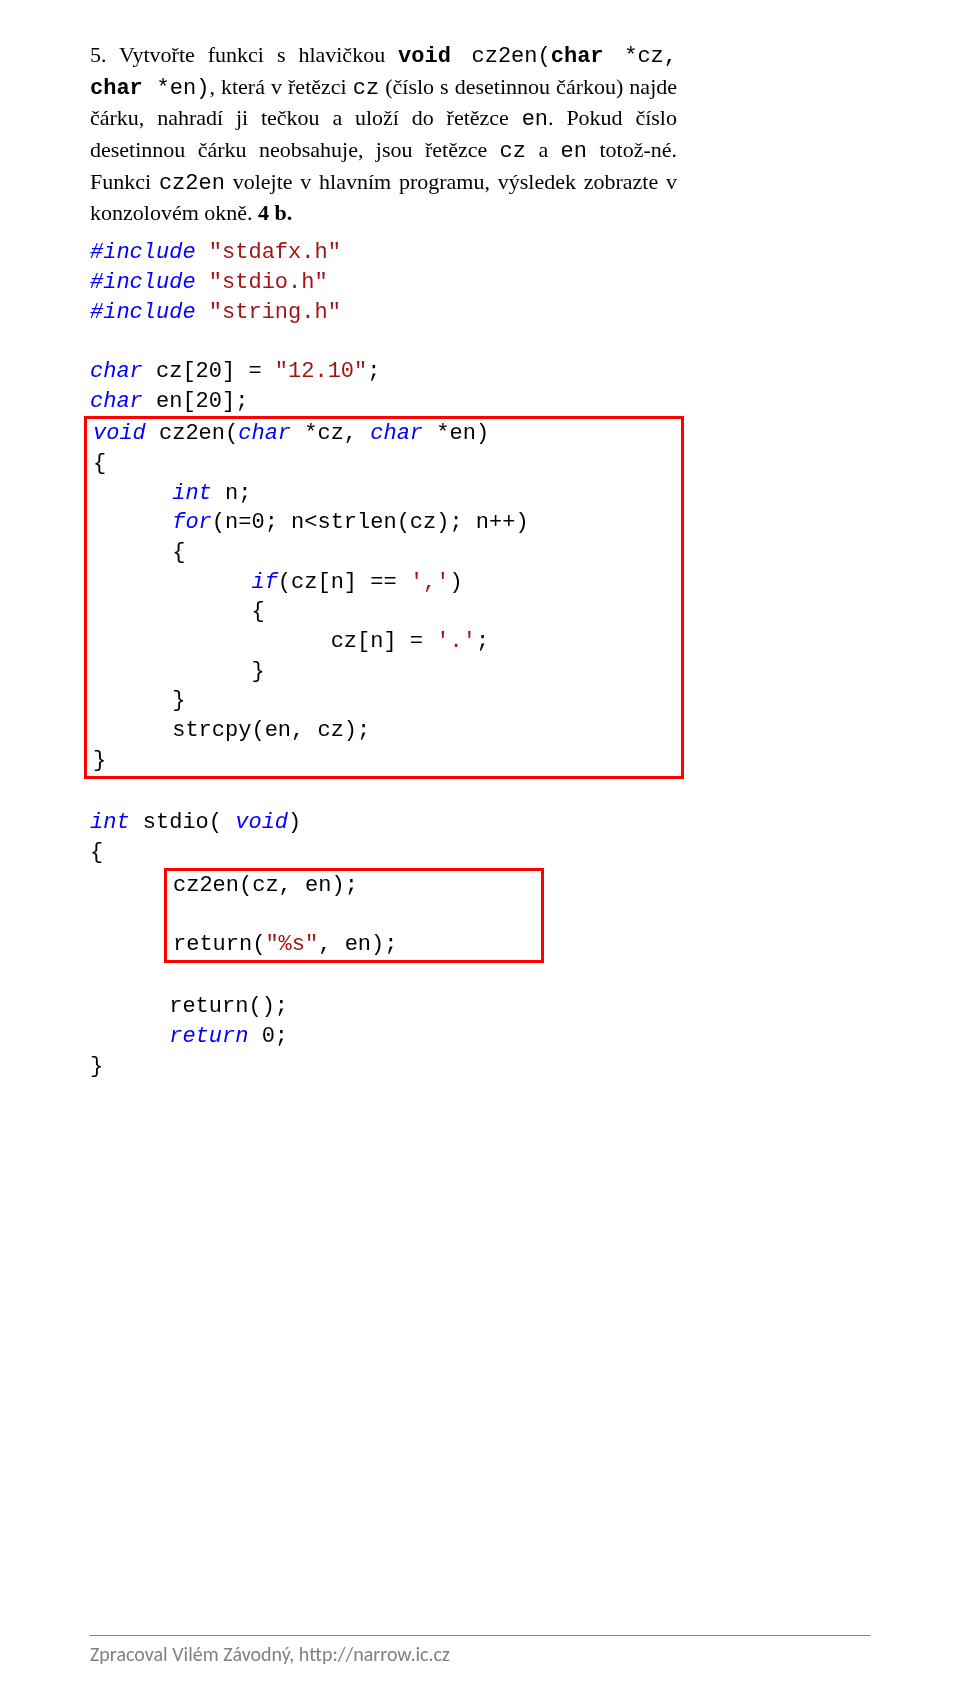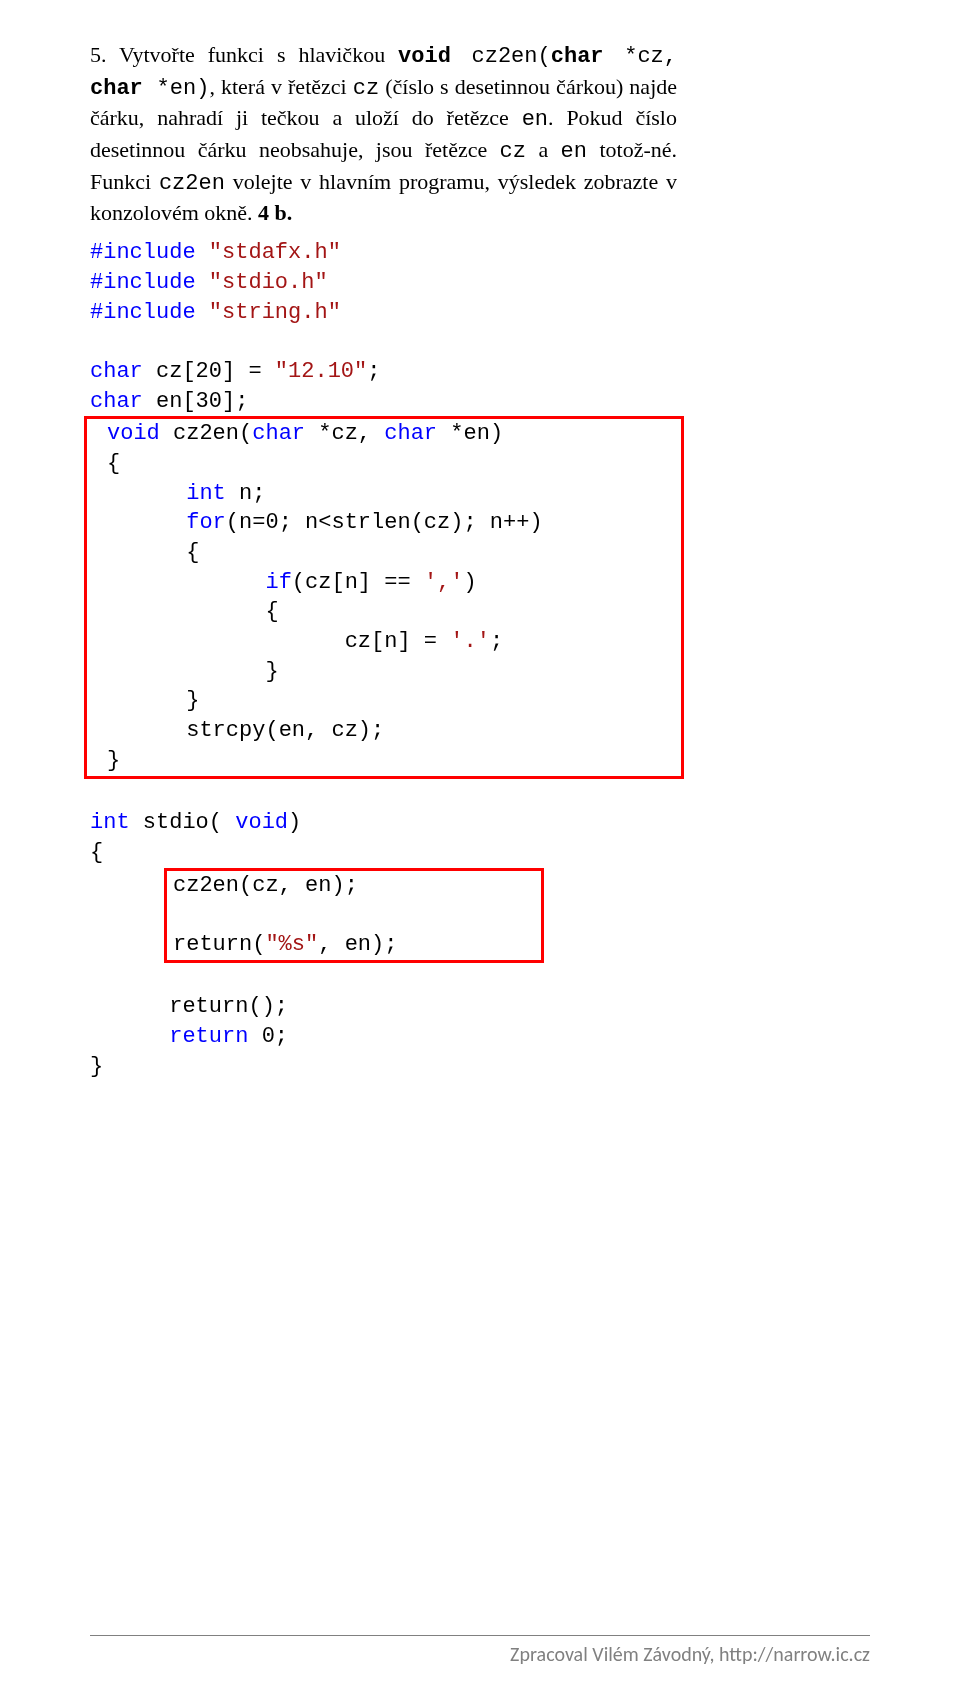--- a/index.html
+++ b/index.html
@@ -30,45 +30,45 @@
   }
   .bold { font-weight: bold; }
   .code-block {
     font-family: "Courier New", monospace;
     font-size: 22px;
     line-height: 1.35;
     color: #000;
     white-space: pre;
     margin-top: 10px;
   }
-  .blue { color: #0000ff; }
+  .blue { color: #0000ff; font-style: italic; }
   .maroon { color: #a31515; }
   .box-red {
     border: 3px solid #ff0000;
     display: inline-block;
     box-sizing: border-box;
     background: transparent;
     margin-left: -6px;
-    padding-left: 20px;
+    padding-left: 6px;
   }
   .red-large {
     width: 600px;
     display: block;
   }
   .red-small {
     width: 380px;
     display: block;
     margin-left: 74px;
     padding-left: 6px;
   }
   .footer {
     position: absolute;
     bottom: 40px;
     width: 780px;
-    text-align: right;
+    text-align: left;
     font-size: 20px;
     color: #808080;
     font-family: "Calibri", "Arial", sans-serif;
   }
   .footer-line {
     border: none;
     border-top: 1px solid #808080;
     margin-bottom: 6px;
   }
 </style>
@@ -80,21 +80,21 @@
   <div class="task-text">
     <span class="num">5.</span>
     <span>Vytvořte funkci s hlavičkou </span><span class="mono bold">void</span><span class="mono"> cz2en(</span><span class="mono bold">char</span><span class="mono"> *cz, </span><span class="mono bold">char</span><span class="mono"> *en)</span><span>, která v řetězci </span><span class="mono">cz</span><span> (číslo s desetinnou čárkou) najde čárku, nahradí ji tečkou a uloží do řetězce </span><span class="mono">en</span><span>. Pokud číslo desetinnou čárku neobsahuje, jsou řetězce </span><span class="mono">cz</span><span> a </span><span class="mono">en</span><span> totož-né. Funkci </span><span class="mono">cz2en</span><span> volejte v hlavním programu, výsledek zobrazte v konzolovém okně. </span><span class="bold">4 b.</span>
   </div>
 
   <div class="code-block"><span class="blue">#include</span><span class="maroon"> "stdafx.h"</span>
 <span class="blue">#include</span><span class="maroon"> "stdio.h"</span>
 <span class="blue">#include</span><span class="maroon"> "string.h"</span>
 
 <span class="blue">char</span><span> cz[20] = </span><span class="maroon">"12.10"</span><span>;</span>
-<span class="blue">char</span><span> en[30];</span>
+<span class="blue">char</span><span> en[20];</span>
 <div class="box-red red-large"><span class="blue">void</span><span> cz2en(</span><span class="blue">char</span><span> *cz, </span><span class="blue">char</span><span> *en)</span>
 <span>{</span>
       <span class="blue">int</span><span> n;</span>
       <span class="blue">for</span><span>(n=0; n&lt;strlen(cz); n++)</span>
       <span>{</span>
             <span class="blue">if</span><span>(cz[n] == </span><span class="maroon">','</span><span>)</span>
             <span>{</span>
                   <span>cz[n] = </span><span class="maroon">'.'</span><span>;</span>
             <span>}</span>
       <span>}</span>

